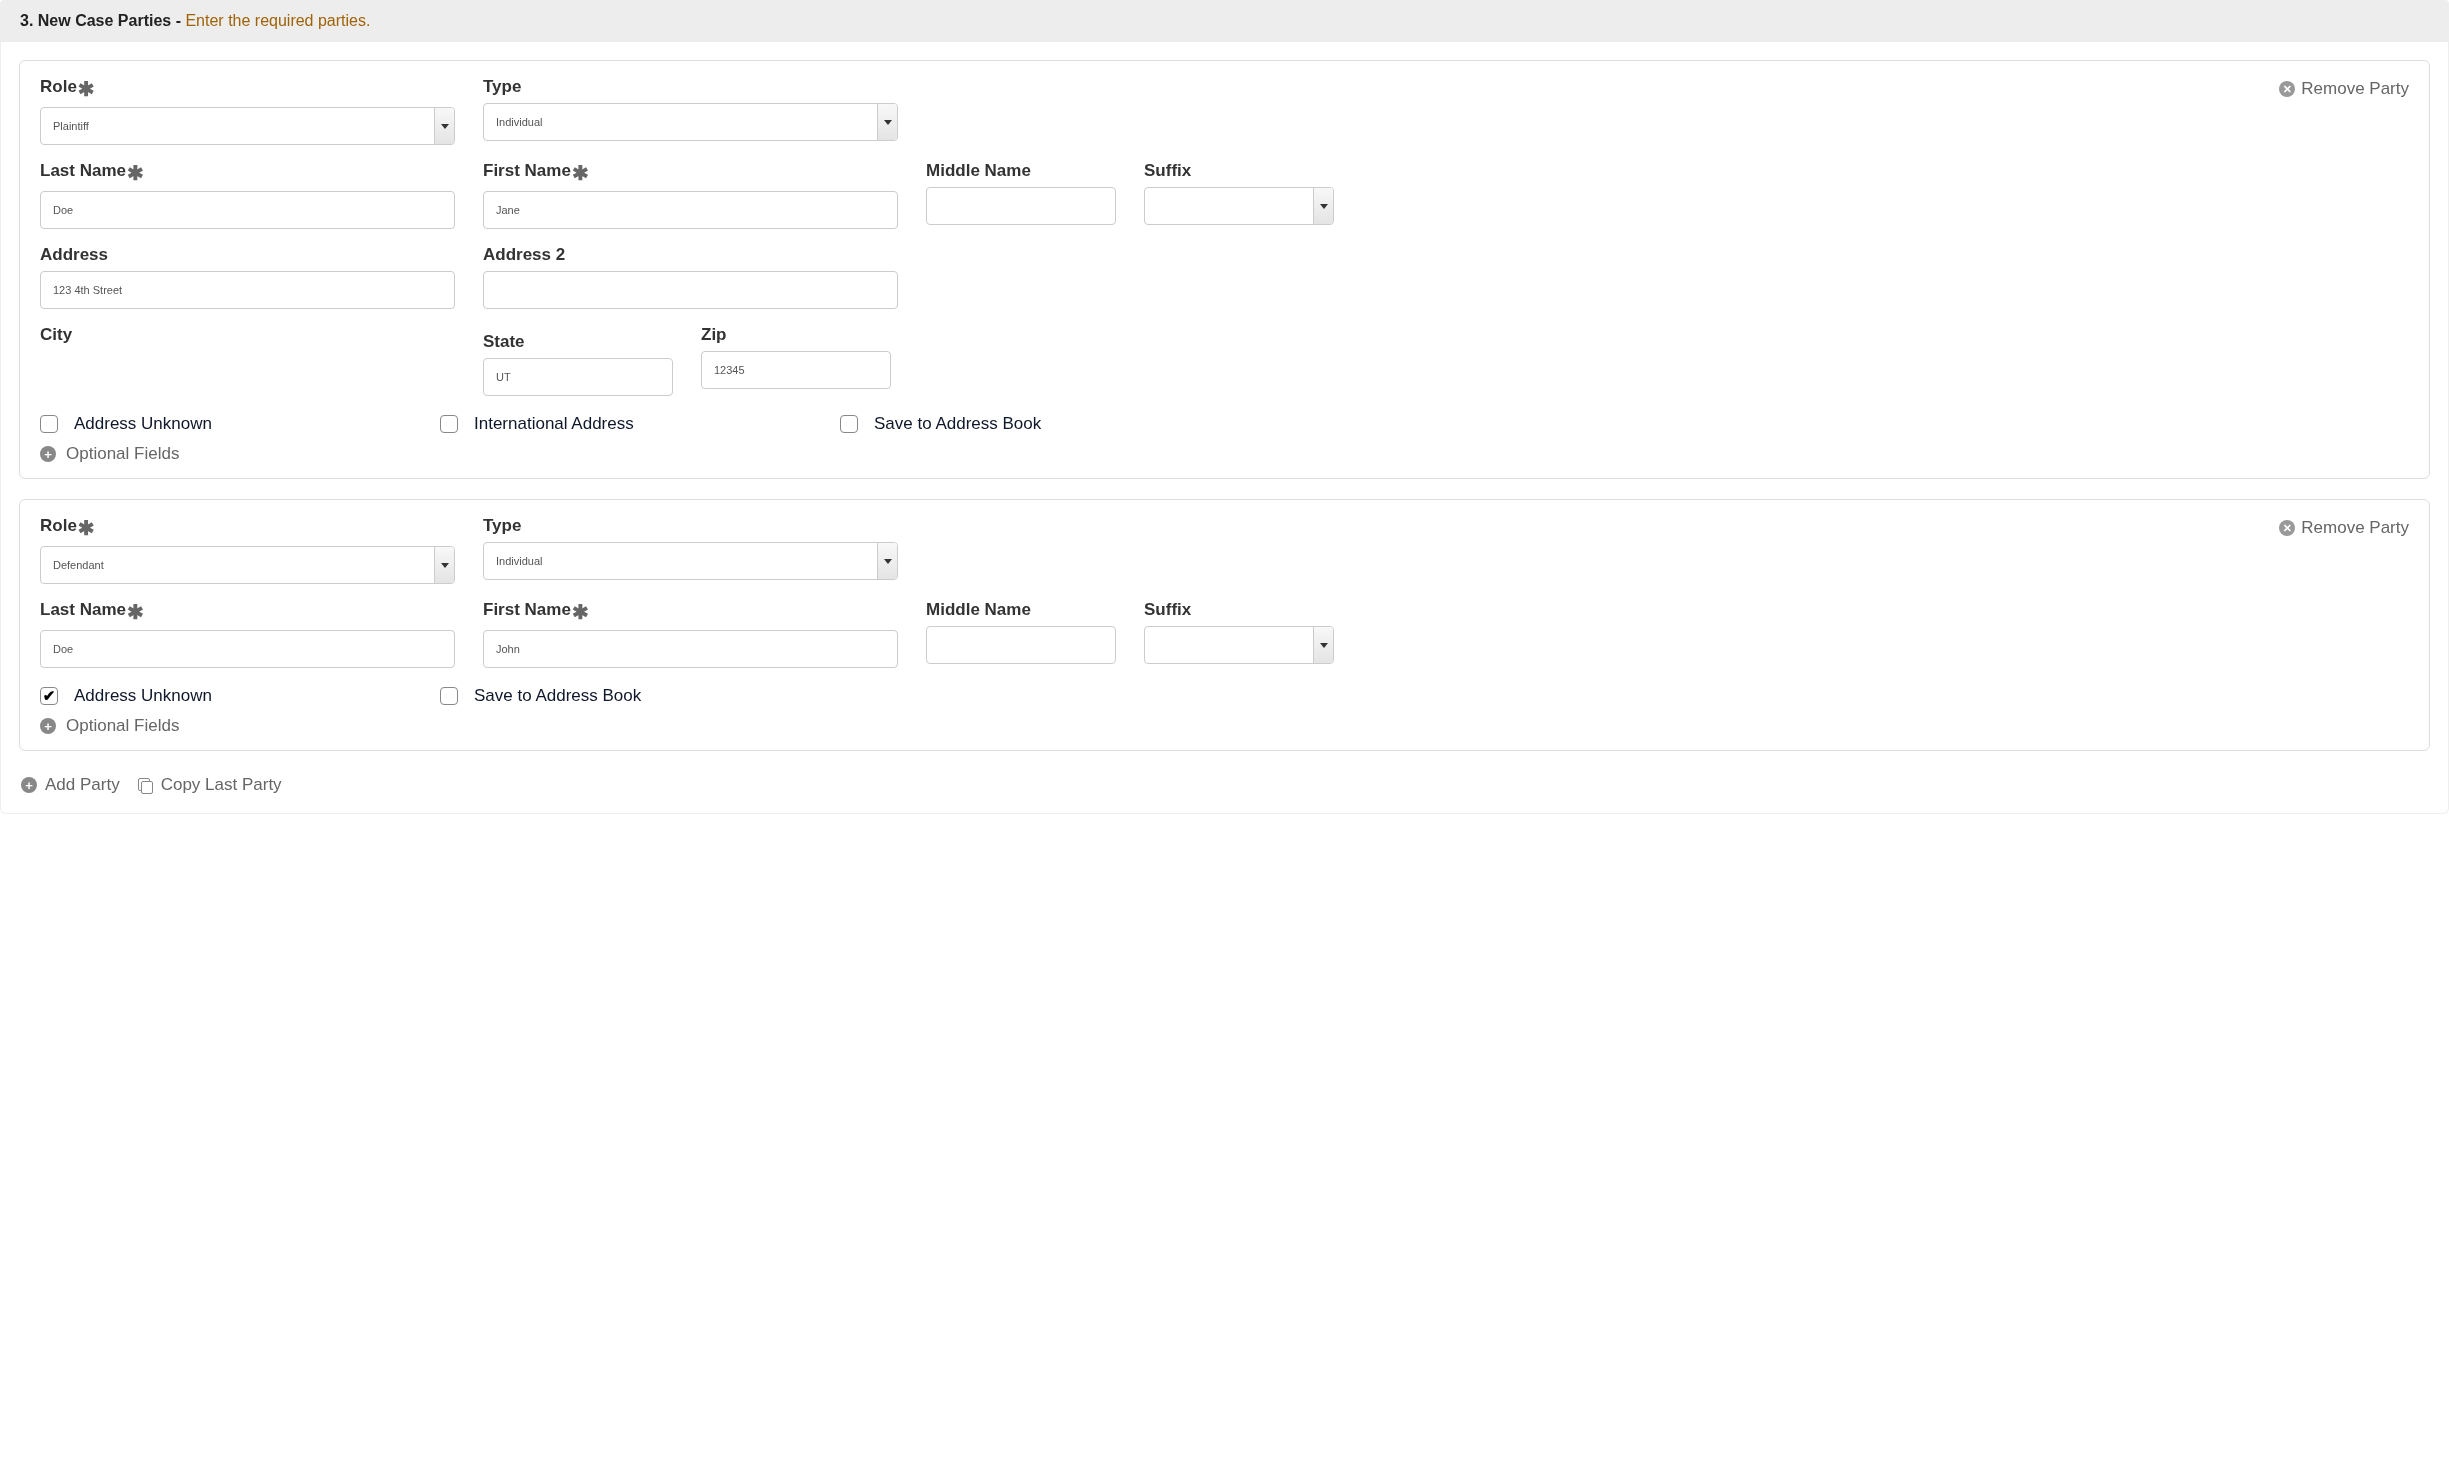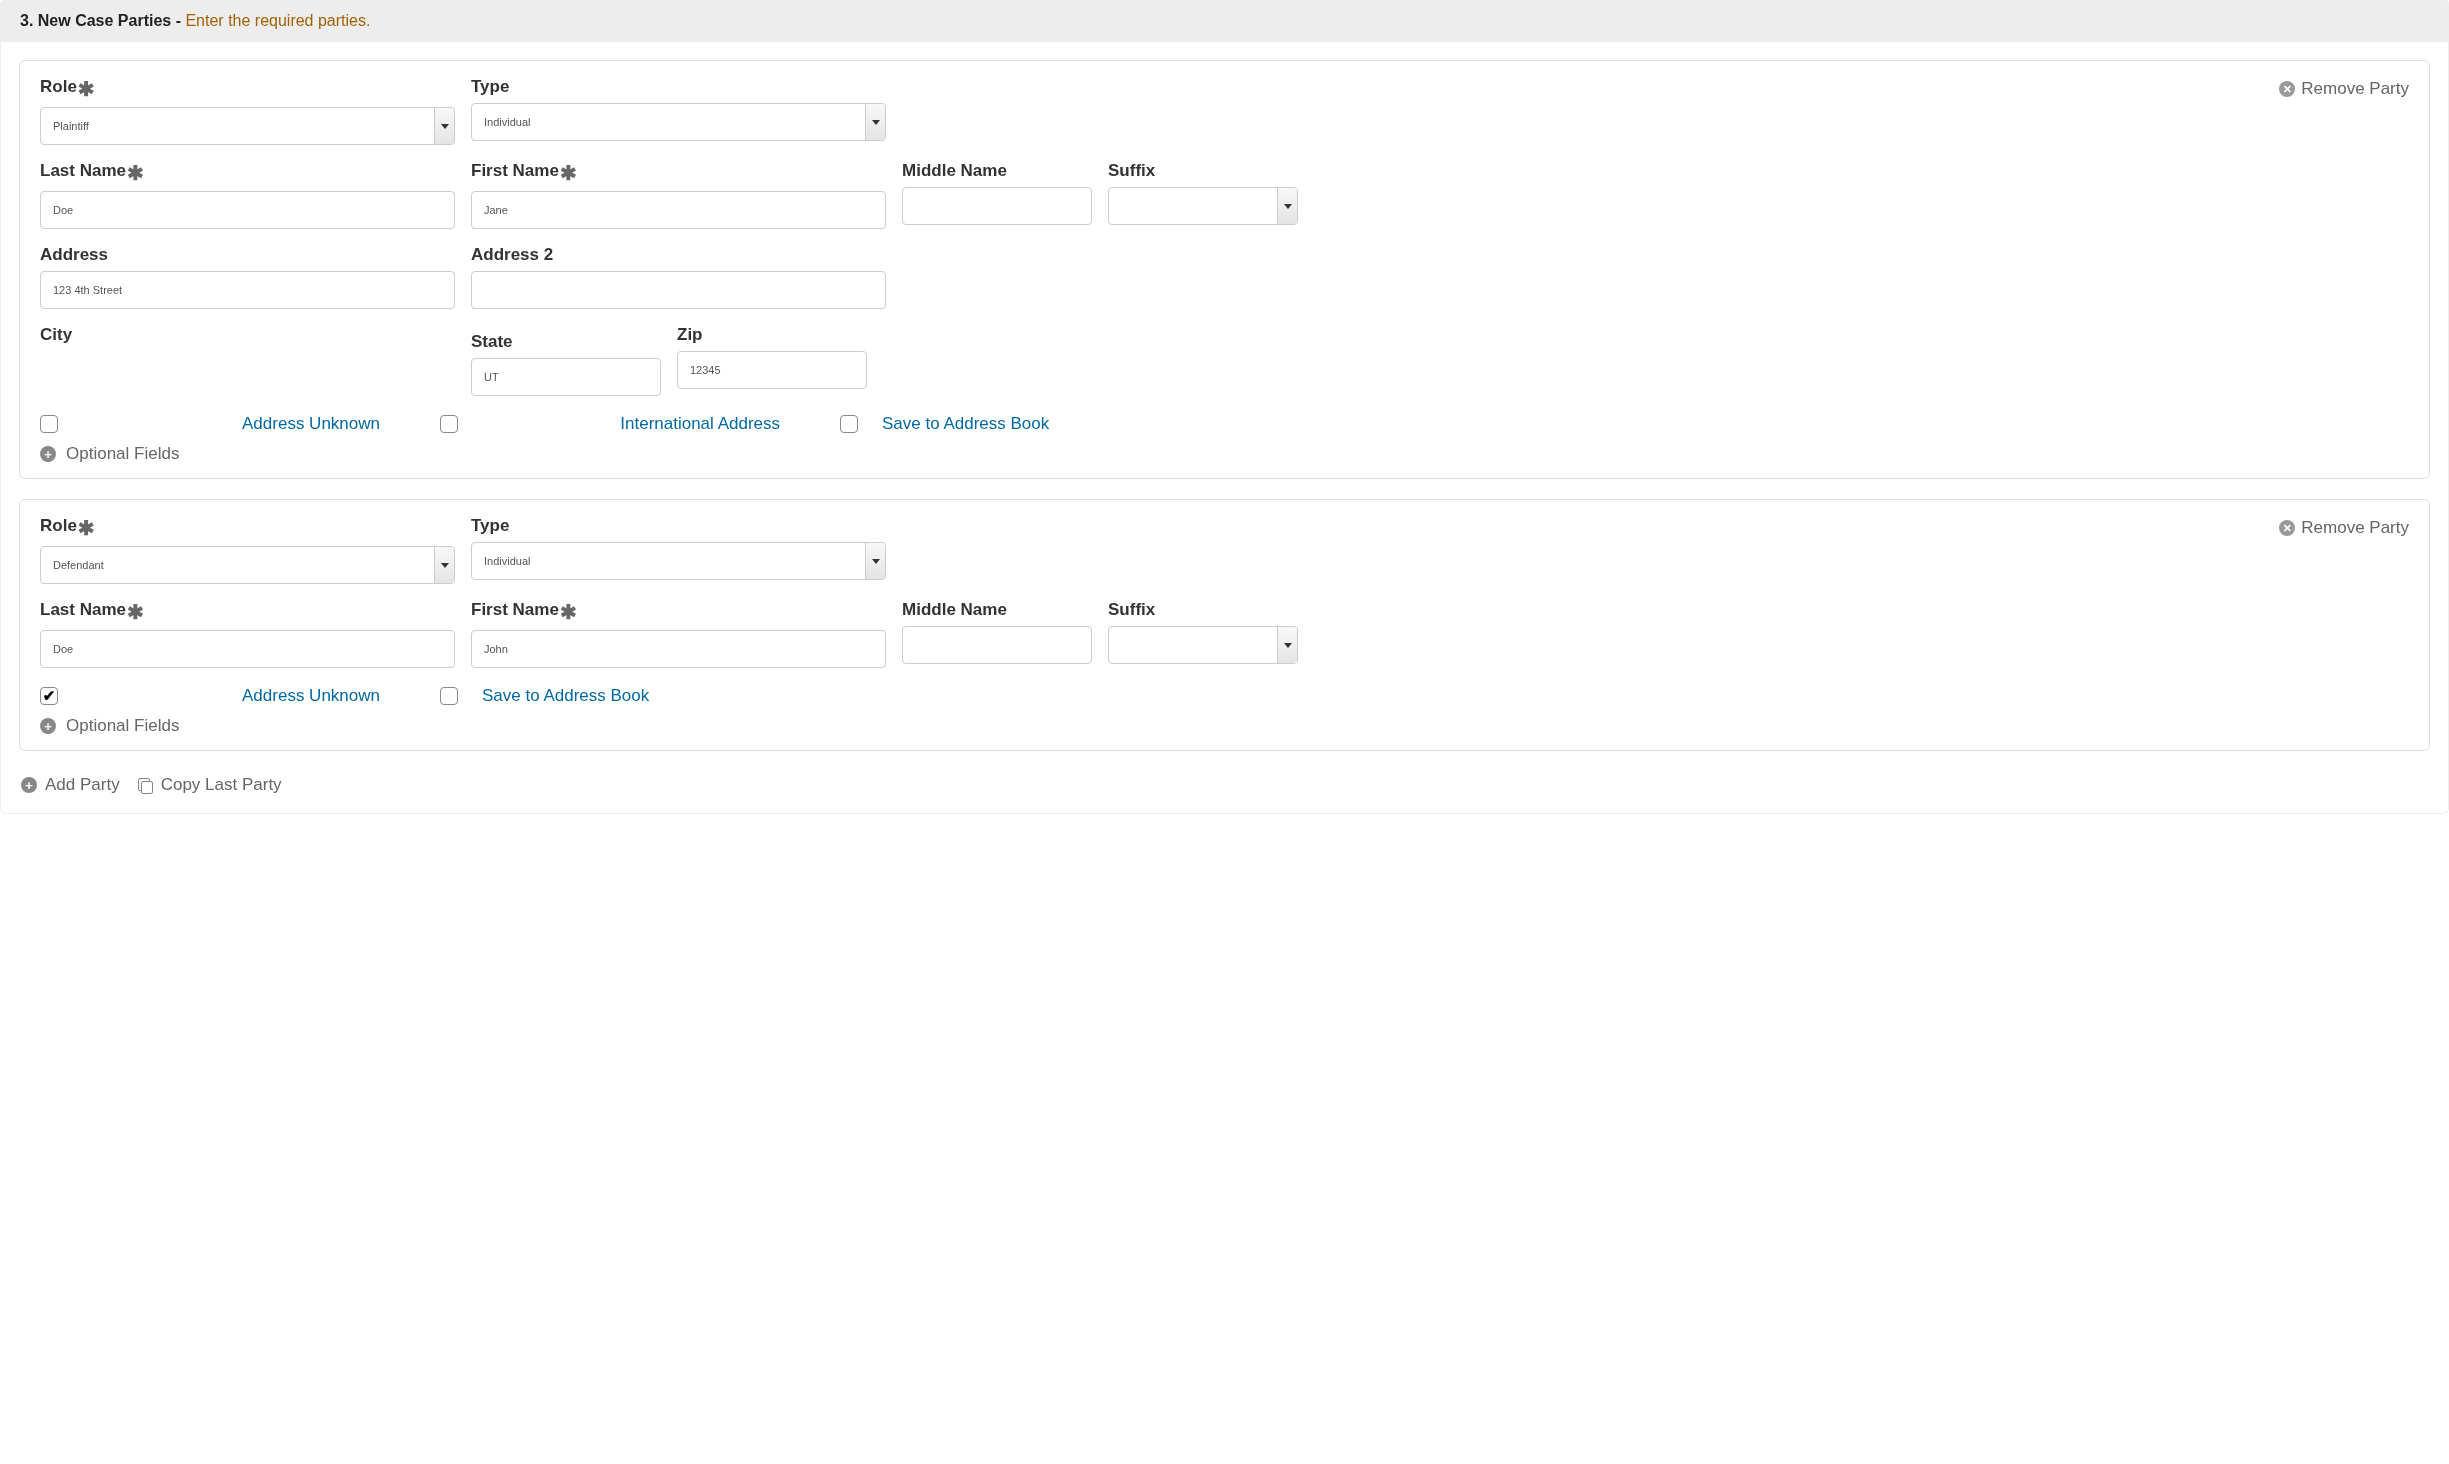--- a/index.html
+++ b/index.html
@@ -39,21 +39,21 @@
     }
     .party-card {
       border: 1px solid #ddd;
       border-radius: 6px;
       padding: 16px 20px 14px 20px;
       margin-bottom: 20px;
       background: #fff;
     }
     .row {
       display: flex;
-      gap: 16px;
+      gap: 28px;
       margin-bottom: 16px;
       align-items: flex-start;
     }
     .field {
       display: flex;
       flex-direction: column;
     }
     .field-label {
       font-weight: bold;
       color: #333;
@@ -131,24 +131,23 @@
     .checkbox-row {
       display: flex;
       gap: 60px;
       margin-top: 18px;
       margin-bottom: 6px;
       align-items: center;
     }
     .checkbox-item {
       display: flex;
       align-items: center;
-      gap: 24px;
-      color: #0369a1;
+      gap: 16px;
+      color: #0f172a;
       font-size: 17px;
-      justify-content: space-between;
     }
     .checkbox-box {
       width: 18px;
       height: 18px;
       border: 1.5px solid #888;
       border-radius: 4px;
       background: #fff;
       cursor: pointer;
       display: inline-flex;
       align-items: center;

